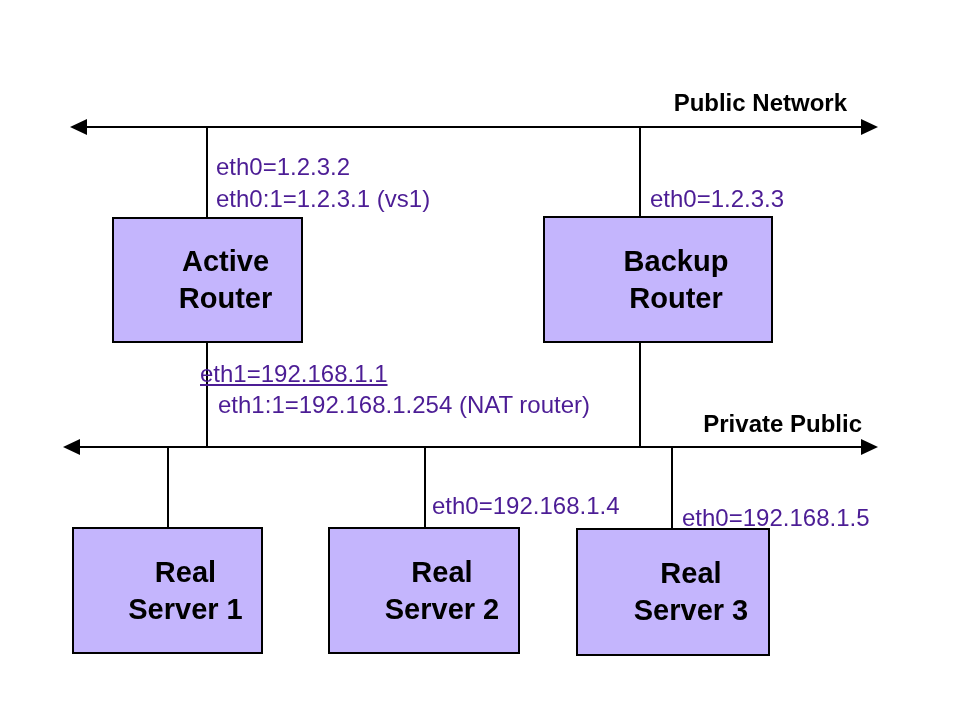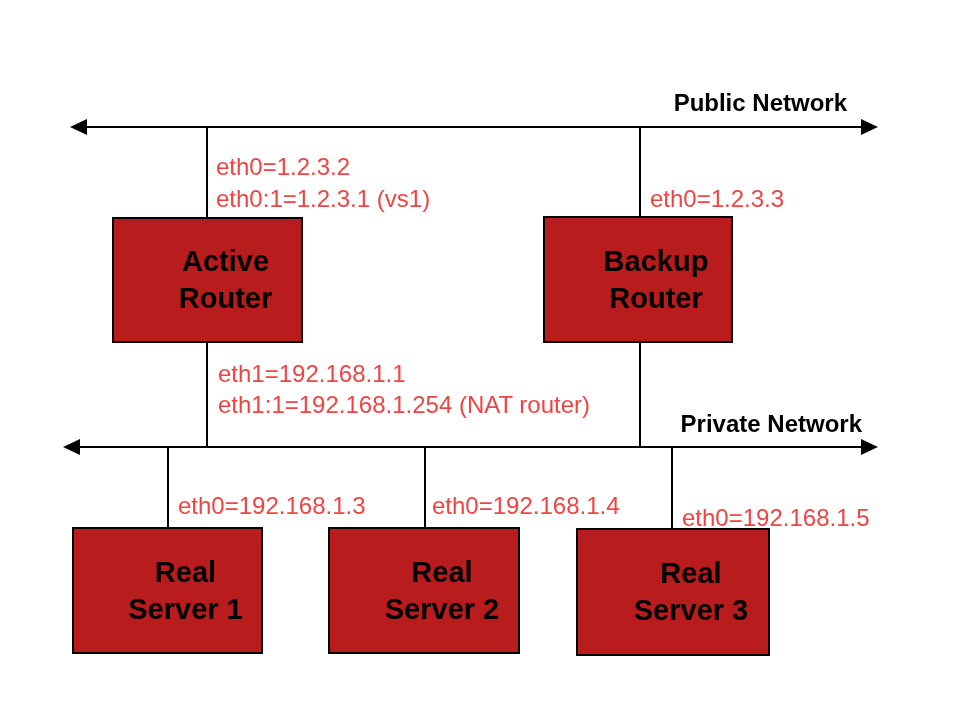--- a/index.html
+++ b/index.html
@@ -35,40 +35,40 @@
   .arrow-e {
     position: absolute;
     width: 0; height: 0;
     border-top: 8px solid transparent;
     border-bottom: 8px solid transparent;
     border-left: 17px solid #000000;
   }
   .node-box {
     position: absolute;
     box-sizing: border-box;
-    background: #b91c1c;
+    background: #c4b5fd;
     border: 2px solid #000000;
     display: flex;
     align-items: center;
     justify-content: center;
     padding-left: 36px;
   }
   .node-label {
     font-size: 29px;
     line-height: 37px;
     font-weight: bold;
     color: #000000;
     text-align: center;
     white-space: pre-line;
   }
   .eth-label {
     position: absolute;
     font-size: 24px;
     line-height: 28px;
-    color: #ef4444;
+    color: #4c1d95;
     white-space: nowrap;
   }
   .net-label {
     position: absolute;
     font-size: 24px;
     line-height: 26px;
     font-weight: bold;
     color: #000000;
     white-space: nowrap;
   }
@@ -87,41 +87,40 @@
   <div class="vline" style="left:639px; top:127px; height:89px;"></div>
 
   <div class="eth-label" style="left:216px; top:153px;">eth0=1.2.3.2</div>
   <div class="eth-label" style="left:216px; top:185px;text-align:right;">eth0:1=1.2.3.1 (vs1)</div>
   <div class="eth-label" style="left:650px; top:185px;">eth0=1.2.3.3</div>
 
   <div class="node-box" style="left:112px; top:217px; width:191px; height:126px;">
     <div class="node-label">Active
 Router</div>
   </div>
-  <div class="node-box" style="left:543px; top:216px; width:190px; height:127px;">
+  <div class="node-box" style="left:543px; top:216px; width:230px; height:127px;">
     <div class="node-label">Backup
 Router</div>
   </div>
 
   <div class="vline" style="left:206px; top:342px; height:105px;"></div>
   <div class="vline" style="left:639px; top:343px; height:104px;"></div>
 
-  <div class="eth-label" style="left:218px; top:360px;">eth1=192.168.1.1</div>
+  <div class="eth-label" style="left:200px; top:360px;text-decoration:underline;">eth1=192.168.1.1</div>
   <div class="eth-label" style="left:218px; top:391px;">eth1:1=192.168.1.254 (NAT router)</div>
 
-  <div class="net-label" style="top:411px; right:97px;">Private Network</div>
+  <div class="net-label" style="top:411px; right:97px;">Private Public</div>
   <div class="hline" style="left:71px; top:446px; width:792px;"></div>
   <div class="arrow-w" style="left:63px; top:439px;"></div>
   <div class="arrow-e" style="left:861px; top:439px;"></div>
 
   <div class="vline" style="left:167px; top:447px; height:80px;"></div>
   <div class="vline" style="left:424px; top:447px; height:80px;"></div>
   <div class="vline" style="left:671px; top:447px; height:81px;"></div>
 
-  <div class="eth-label" style="left:178px; top:492px;">eth0=192.168.1.3</div>
   <div class="eth-label" style="left:432px; top:492px;">eth0=192.168.1.4</div>
   <div class="eth-label" style="left:682px; top:504px;">eth0=192.168.1.5</div>
 
   <div class="node-box" style="left:72px; top:527px; width:191px; height:127px;">
     <div class="node-label">Real
 Server 1</div>
   </div>
   <div class="node-box" style="left:328px; top:527px; width:192px; height:127px;">
     <div class="node-label">Real
 Server 2</div>

